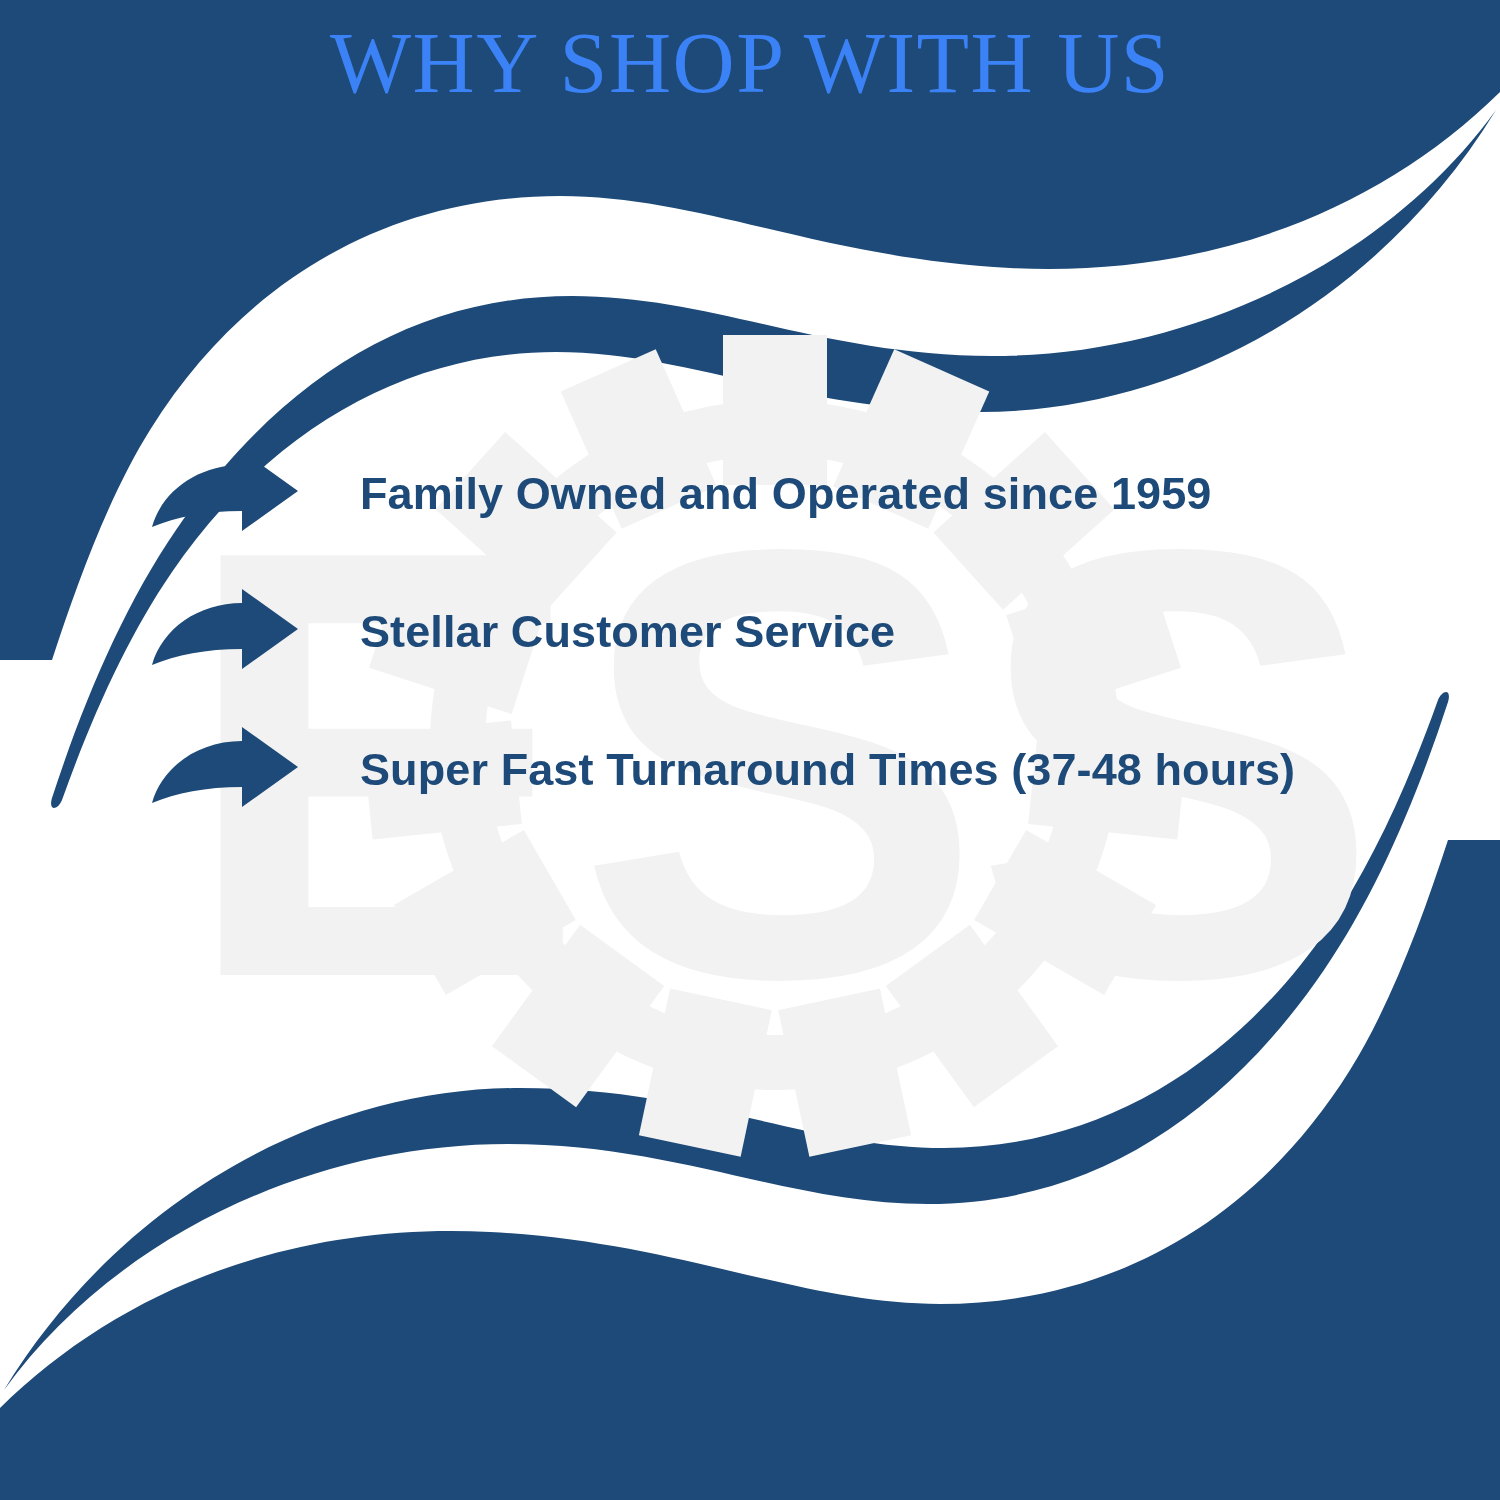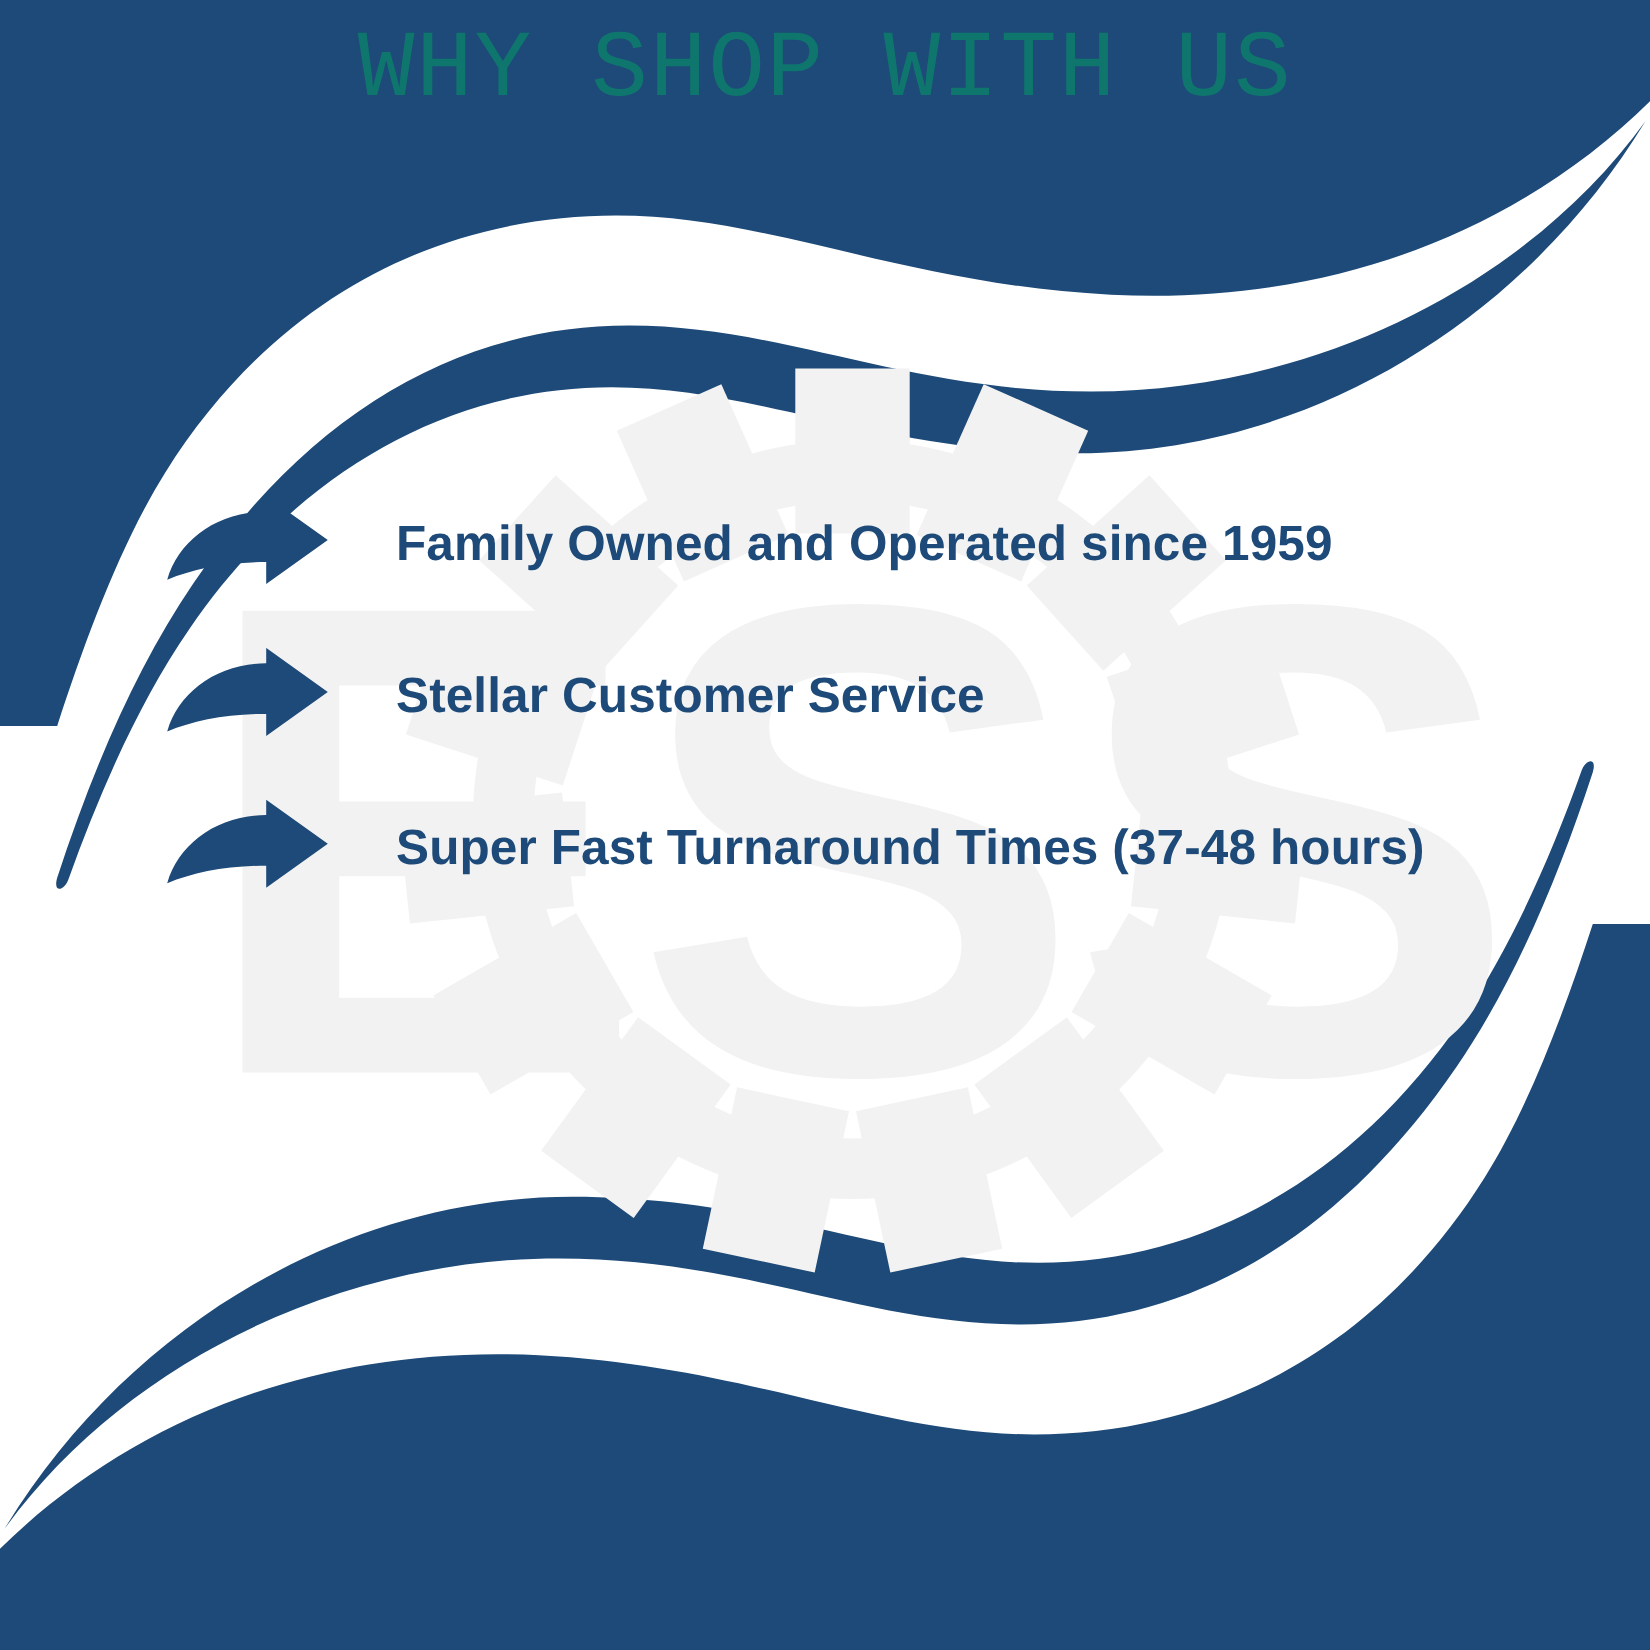--- a/index.html
+++ b/index.html
@@ -32,22 +32,22 @@
   .layer-mark    { z-index: 2; }
 
   
   .header-title {
     position: absolute;
     z-index: 5;
     left: 0;
     top: 18px;
     width: 1500px;
     text-align: center;
-    color: #0f766e;
-    font-family: Liberation Mono, monospace;
+    color: #3b82f6;
+    font-family: Liberation Serif, serif;
     font-size: 86px;
     font-weight: 400;
     letter-spacing: 1.5px;
     line-height: 1.05;
     white-space: nowrap;
   }
 
   
   .benefits {
     position: absolute;

